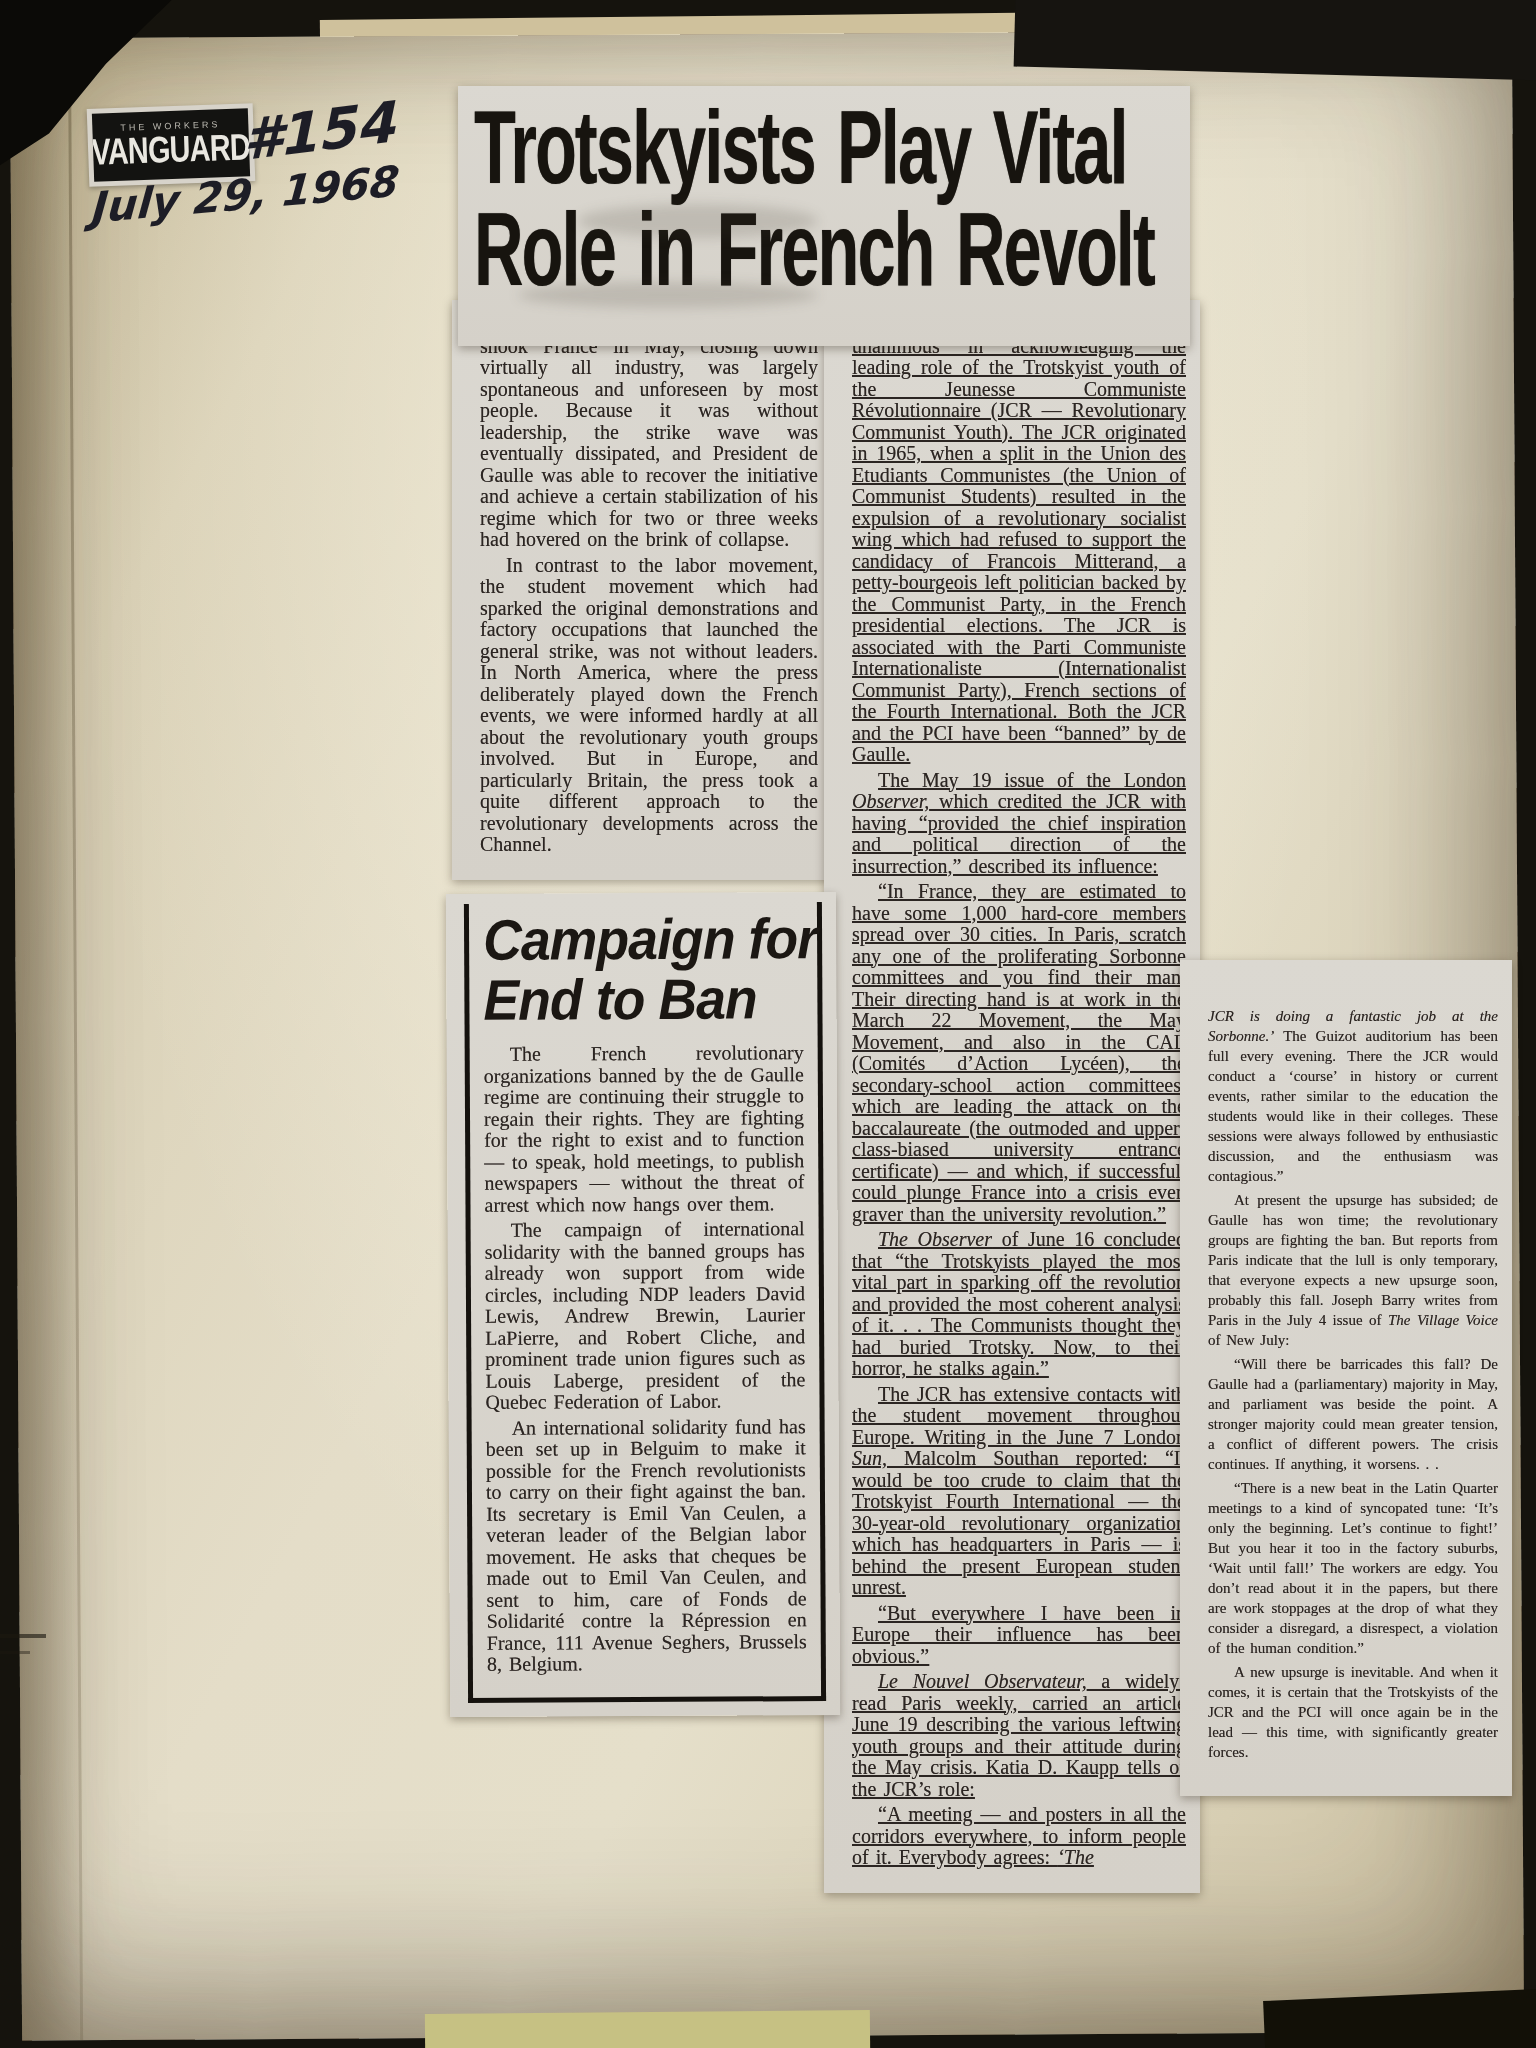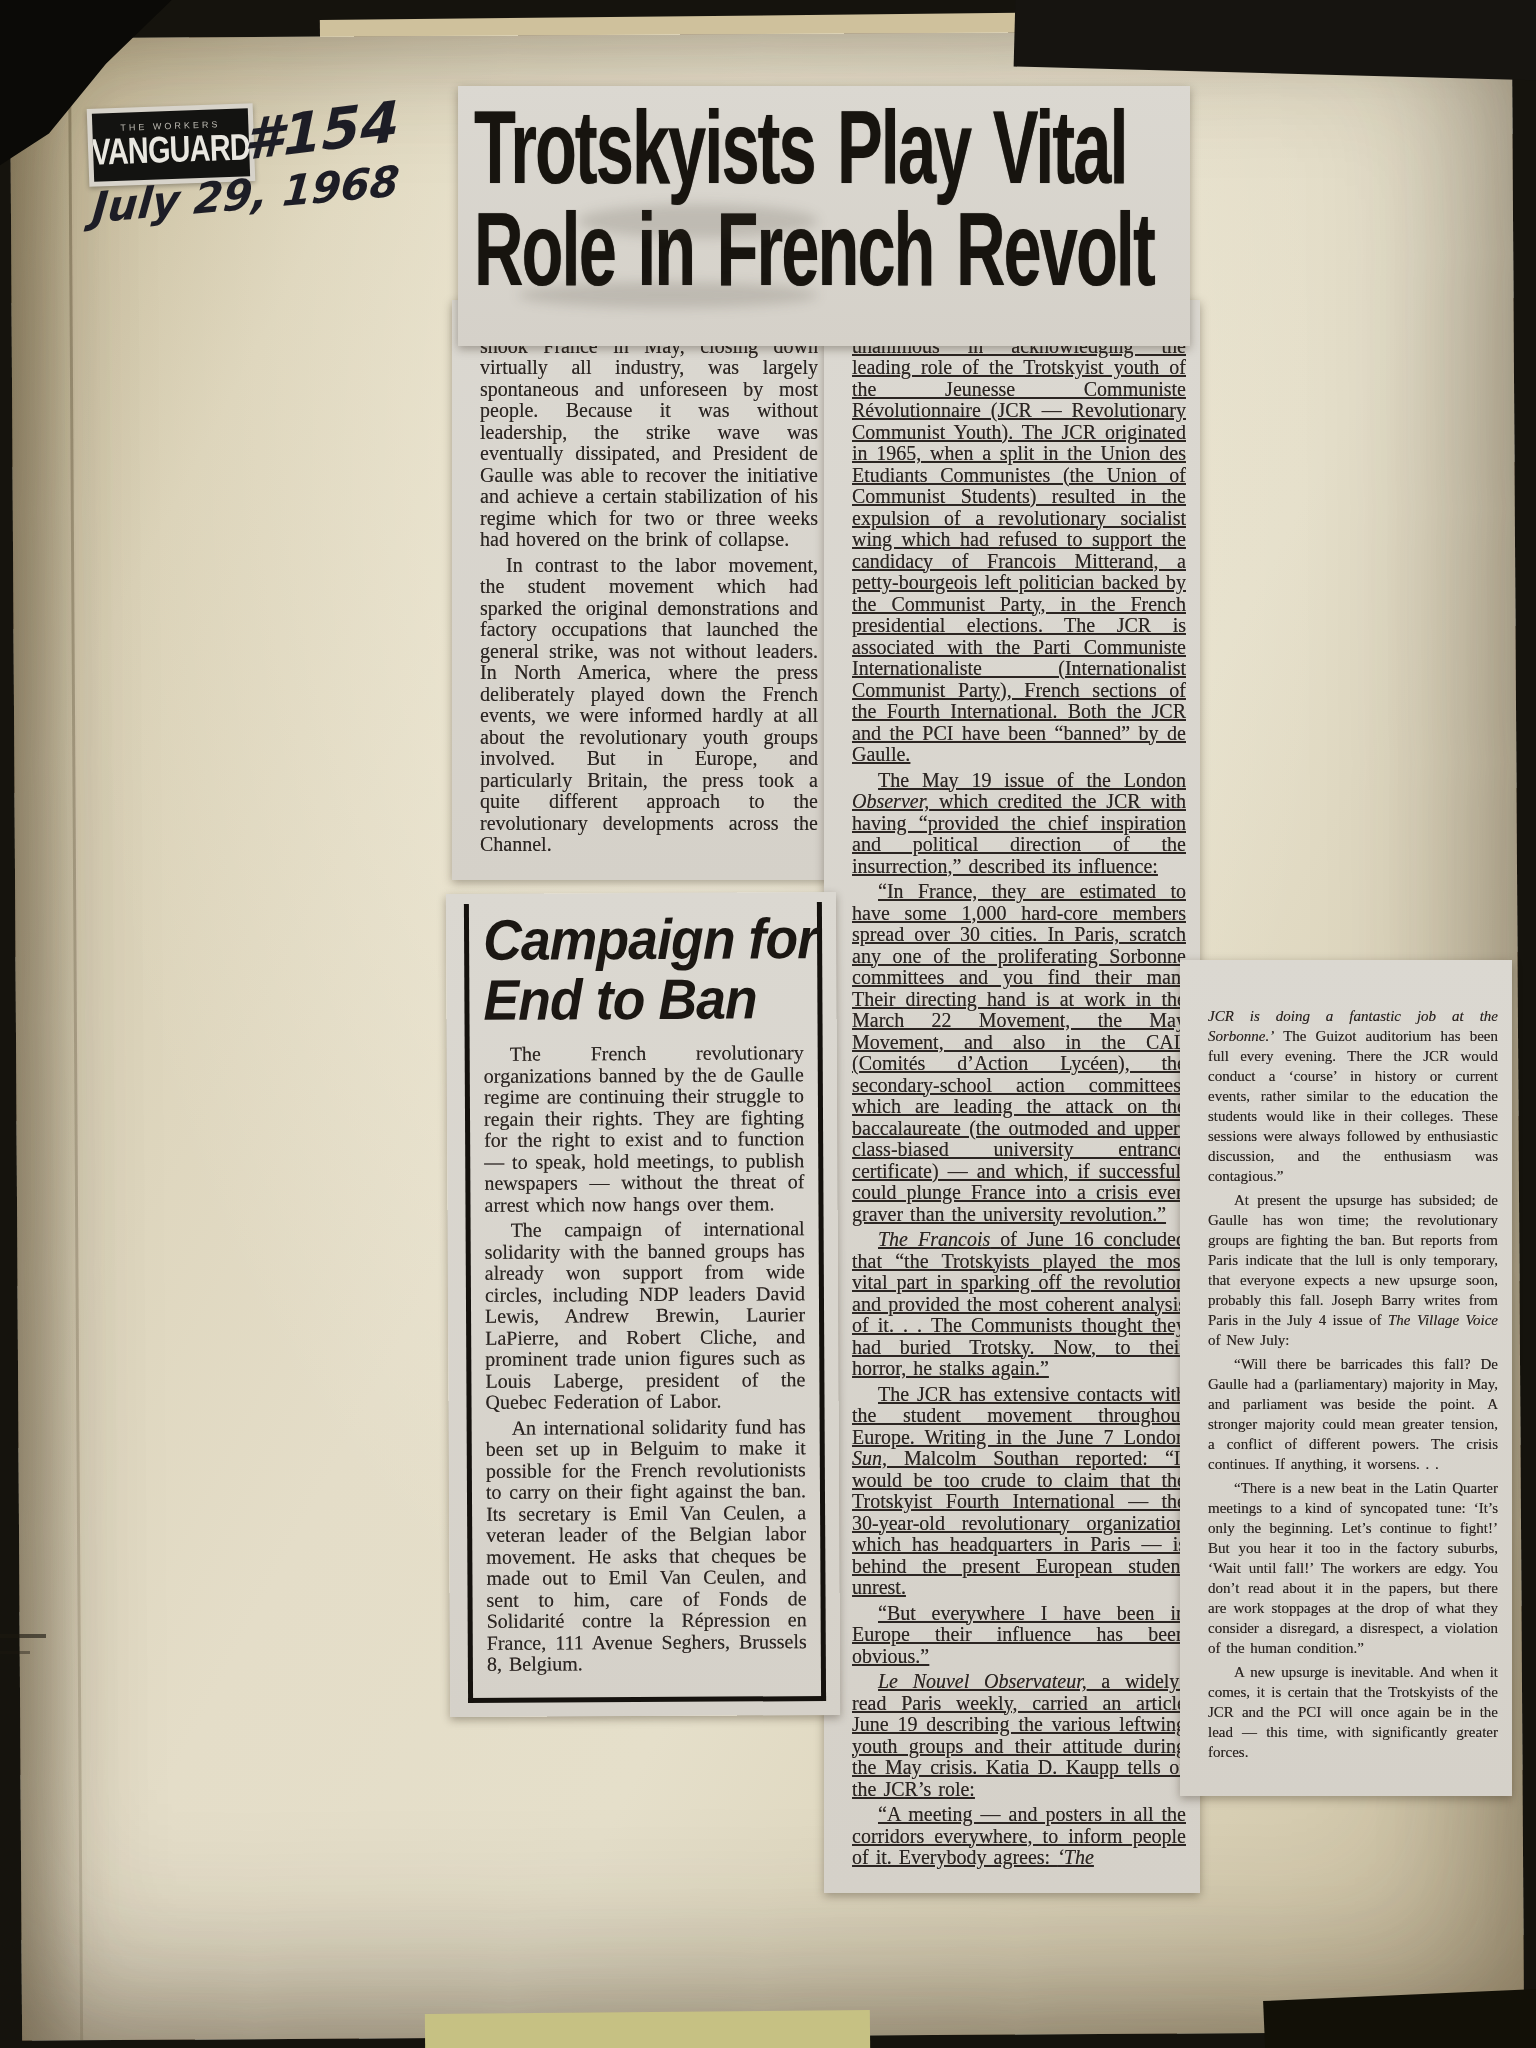--- a/index.html
+++ b/index.html
@@ -114,21 +114,21 @@
         <p><span>The massive general strike which shook France in May, closing down virtually all industry, was largely spontaneous and unforeseen by most people. Because it was without leadership, the strike wave was eventually dissipated, and President de Gaulle was able to recover the initiative and achieve a certain stabilization of his regime which for two or three weeks had hovered on the brink of collapse.</span></p>
         <p><span>In contrast to the labor movement, the student movement which had sparked the original demonstrations and factory occupations that launched the general strike, was not without leaders. In North America, where the press deliberately played down the French events, we were informed hardly at all about the revolutionary youth groups involved. But in Europe, and particularly Britain, the press took a quite different approach to the revolutionary developments across the Channel.</span></p>
       </div>
   </div>
 
   <div class="clip col-clip col2-clip">
     <div class="body-text">
         <p><span>The British accounts were unanimous in acknowledging the leading role of the Trotskyist youth of the Jeunesse Communiste Révolutionnaire (JCR — Revolutionary Communist Youth). The JCR originated in 1965, when a split in the Union des Etudiants Communistes (the Union of Communist Students) resulted in the expulsion of a revolutionary socialist wing which had refused to support the candidacy of Francois Mitterand, a petty-bourgeois left politician backed by the Communist Party, in the French presidential elections. The JCR is associated with the Parti Communiste Internationaliste (Internationalist Communist Party), French sections of the Fourth International. Both the JCR and the PCI have been “banned” by de Gaulle.</span></p>
         <p><span>The May 19 issue of the London </span><i>Observer,</i><span> which credited the JCR with having “provided the chief inspiration and political direction of the insurrection,” described its influence:</span></p>
         <p><span>“In France, they are estimated to have some 1,000 hard-core members spread over 30 cities. In Paris, scratch any one of the proliferating Sorbonne committees and you find their man. Their directing hand is at work in the March 22 Movement, the May Movement, and also in the CAL (Comités d’Action Lycéen), the secondary-school action committees, which are leading the attack on the baccalaureate (the outmoded and upper-class-biased university entrance certificate) — and which, if successful, could plunge France into a crisis even graver than the university revolution.”</span></p>
-        <p><i>The Francois</i><span> of June 16 concluded that “the Trotskyists played the most vital part in sparking off the revolution and provided the most coherent analysis of it. . . The Communists thought they had buried Trotsky. Now, to their horror, he stalks again.”</span></p>
+        <p><i>The Observer</i><span> of June 16 concluded that “the Trotskyists played the most vital part in sparking off the revolution and provided the most coherent analysis of it. . . The Communists thought they had buried Trotsky. Now, to their horror, he stalks again.”</span></p>
         <p><span>The JCR has extensive contacts with the student movement throughout Europe. Writing in the June 7 London </span><i>Sun,</i><span> Malcolm Southan reported: “It would be too crude to claim that the Trotskyist Fourth International — the 30-year-old revolutionary organization which has headquarters in Paris — is behind the present European student unrest.</span></p>
         <p><span>“But everywhere I have been in Europe their influence has been obvious.”</span></p>
         <p><i>Le Nouvel Observateur,</i><span> a widely-read Paris weekly, carried an article June 19 describing the various leftwing youth groups and their attitude during the May crisis. Katia D. Kaupp tells of the JCR’s role:</span></p>
         <p><span>“A meeting — and posters in all the corridors everywhere, to inform people of it. Everybody agrees: </span><i>‘The</i></p>
       </div>
   </div>
 
   <div class="clip campaign-clip">
     <div class="campaign-box">
       <div class="campaign-headline">Campaign for</div>

